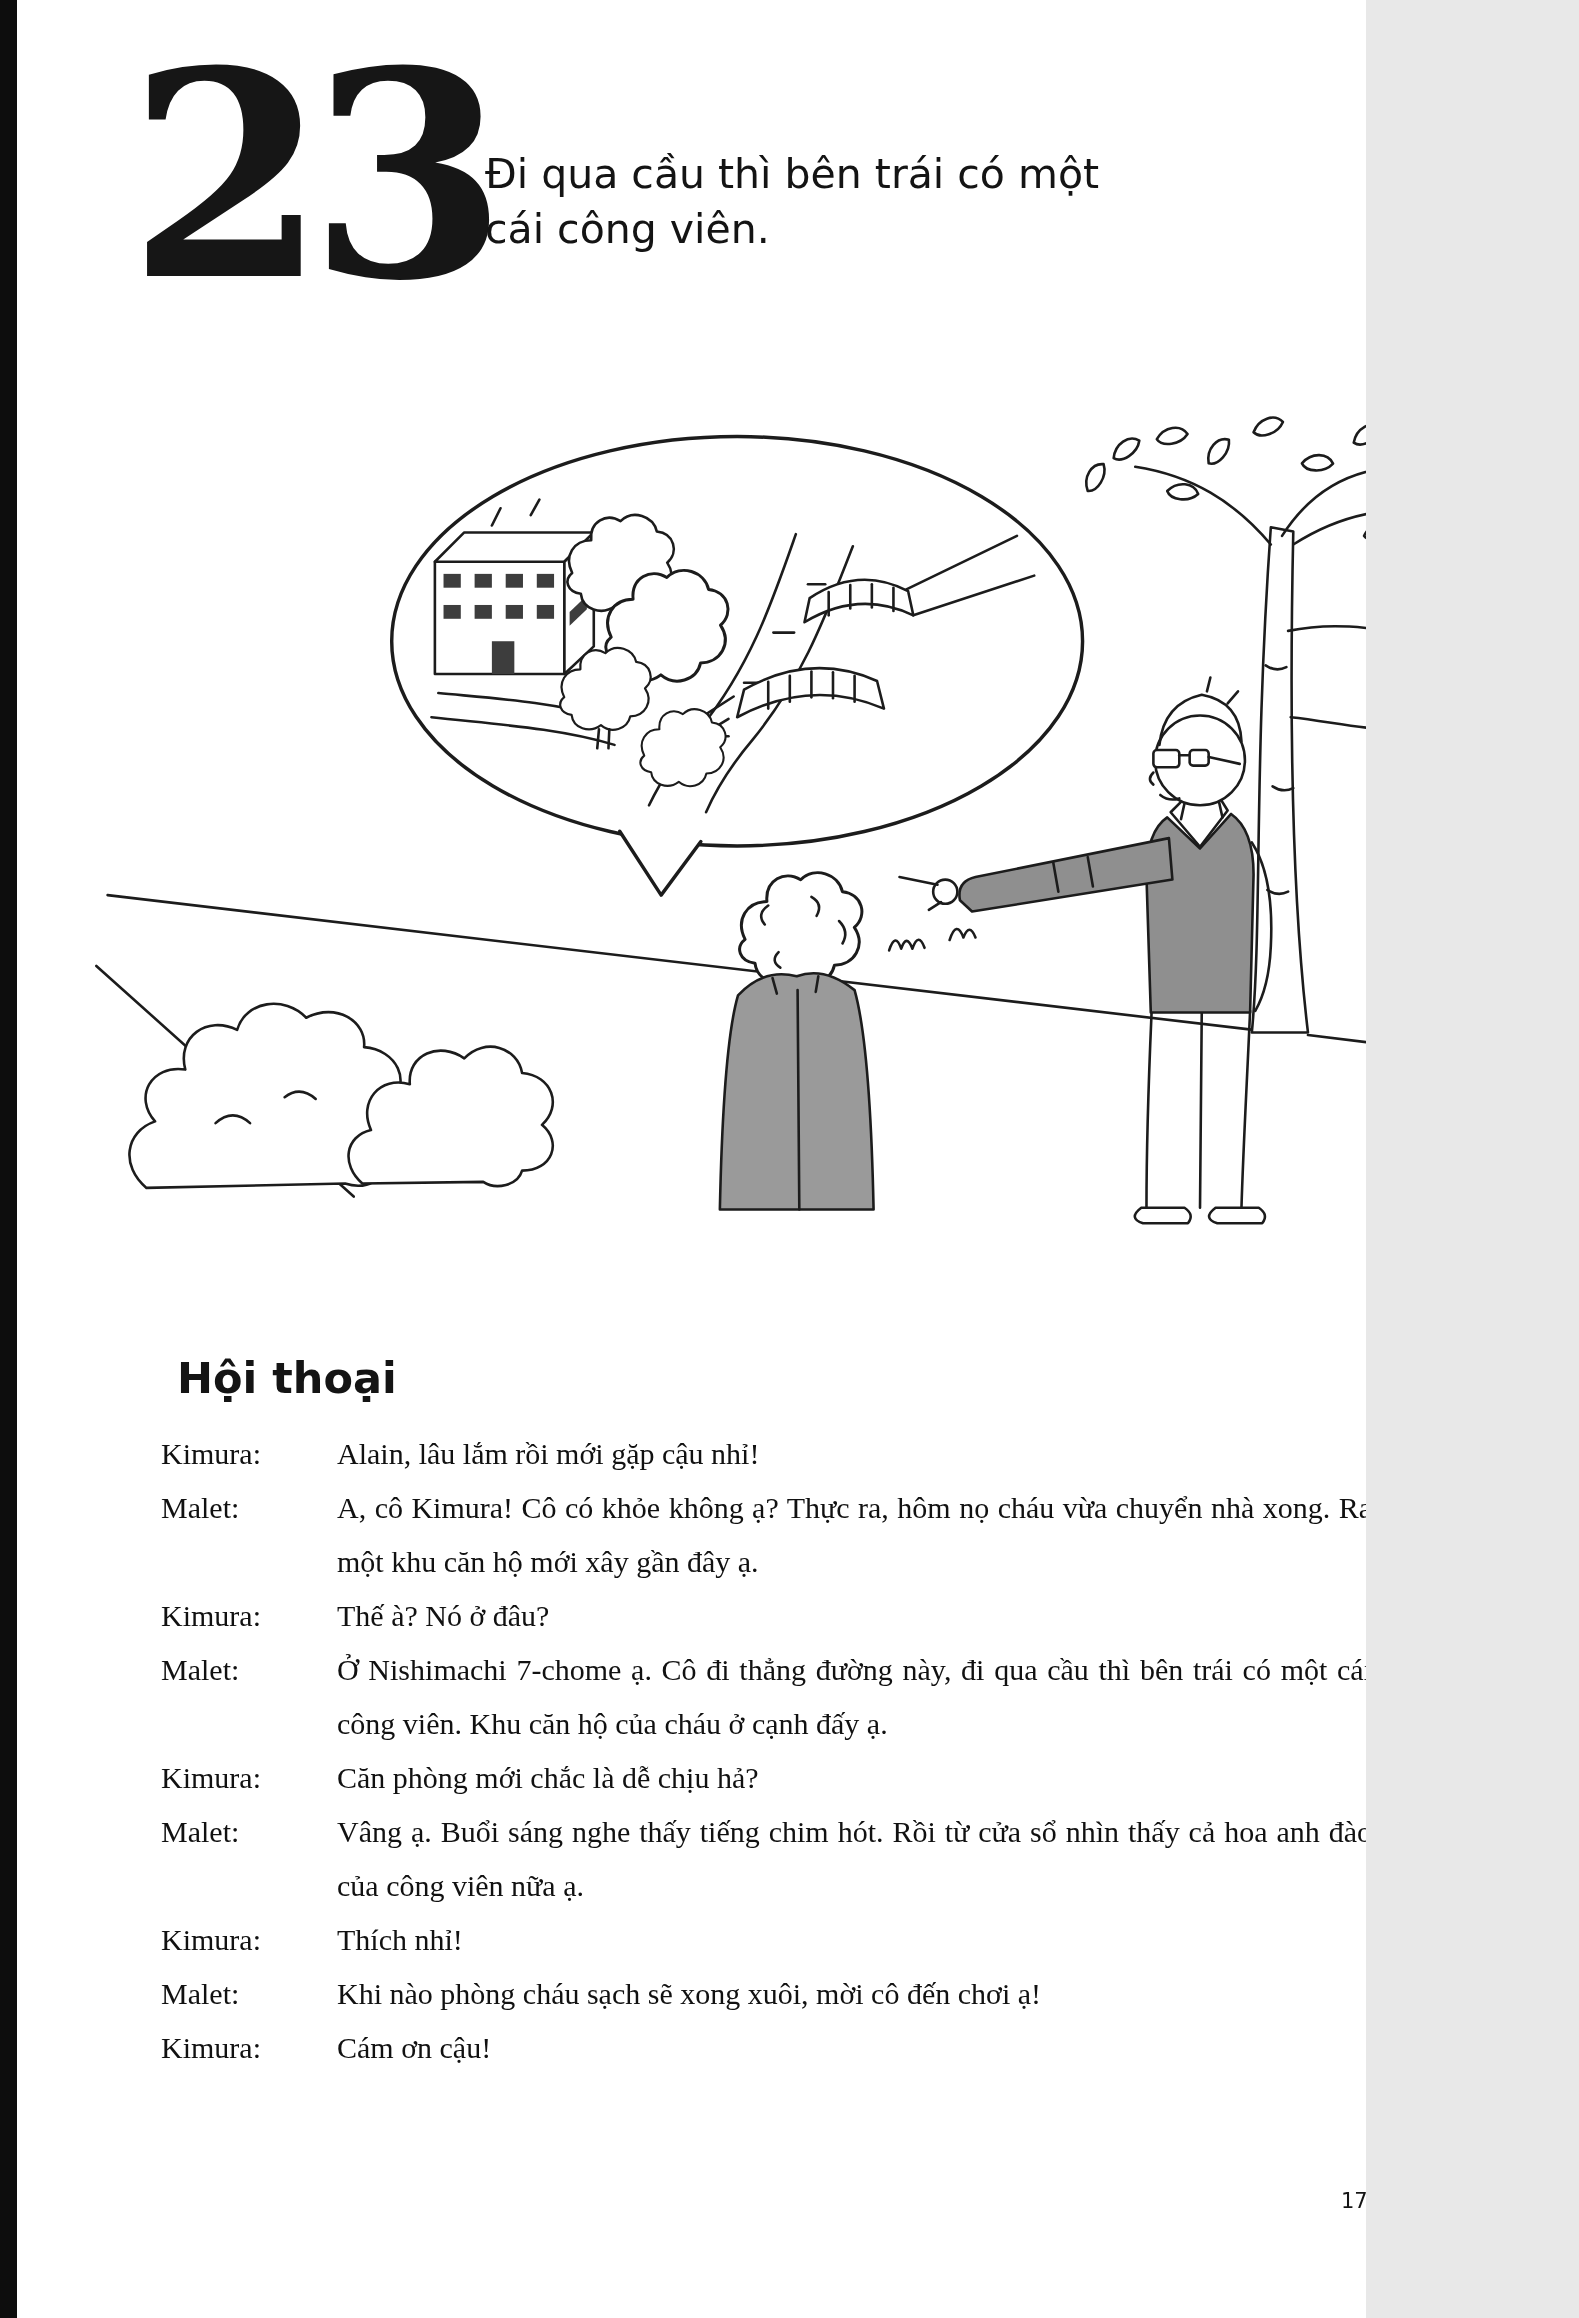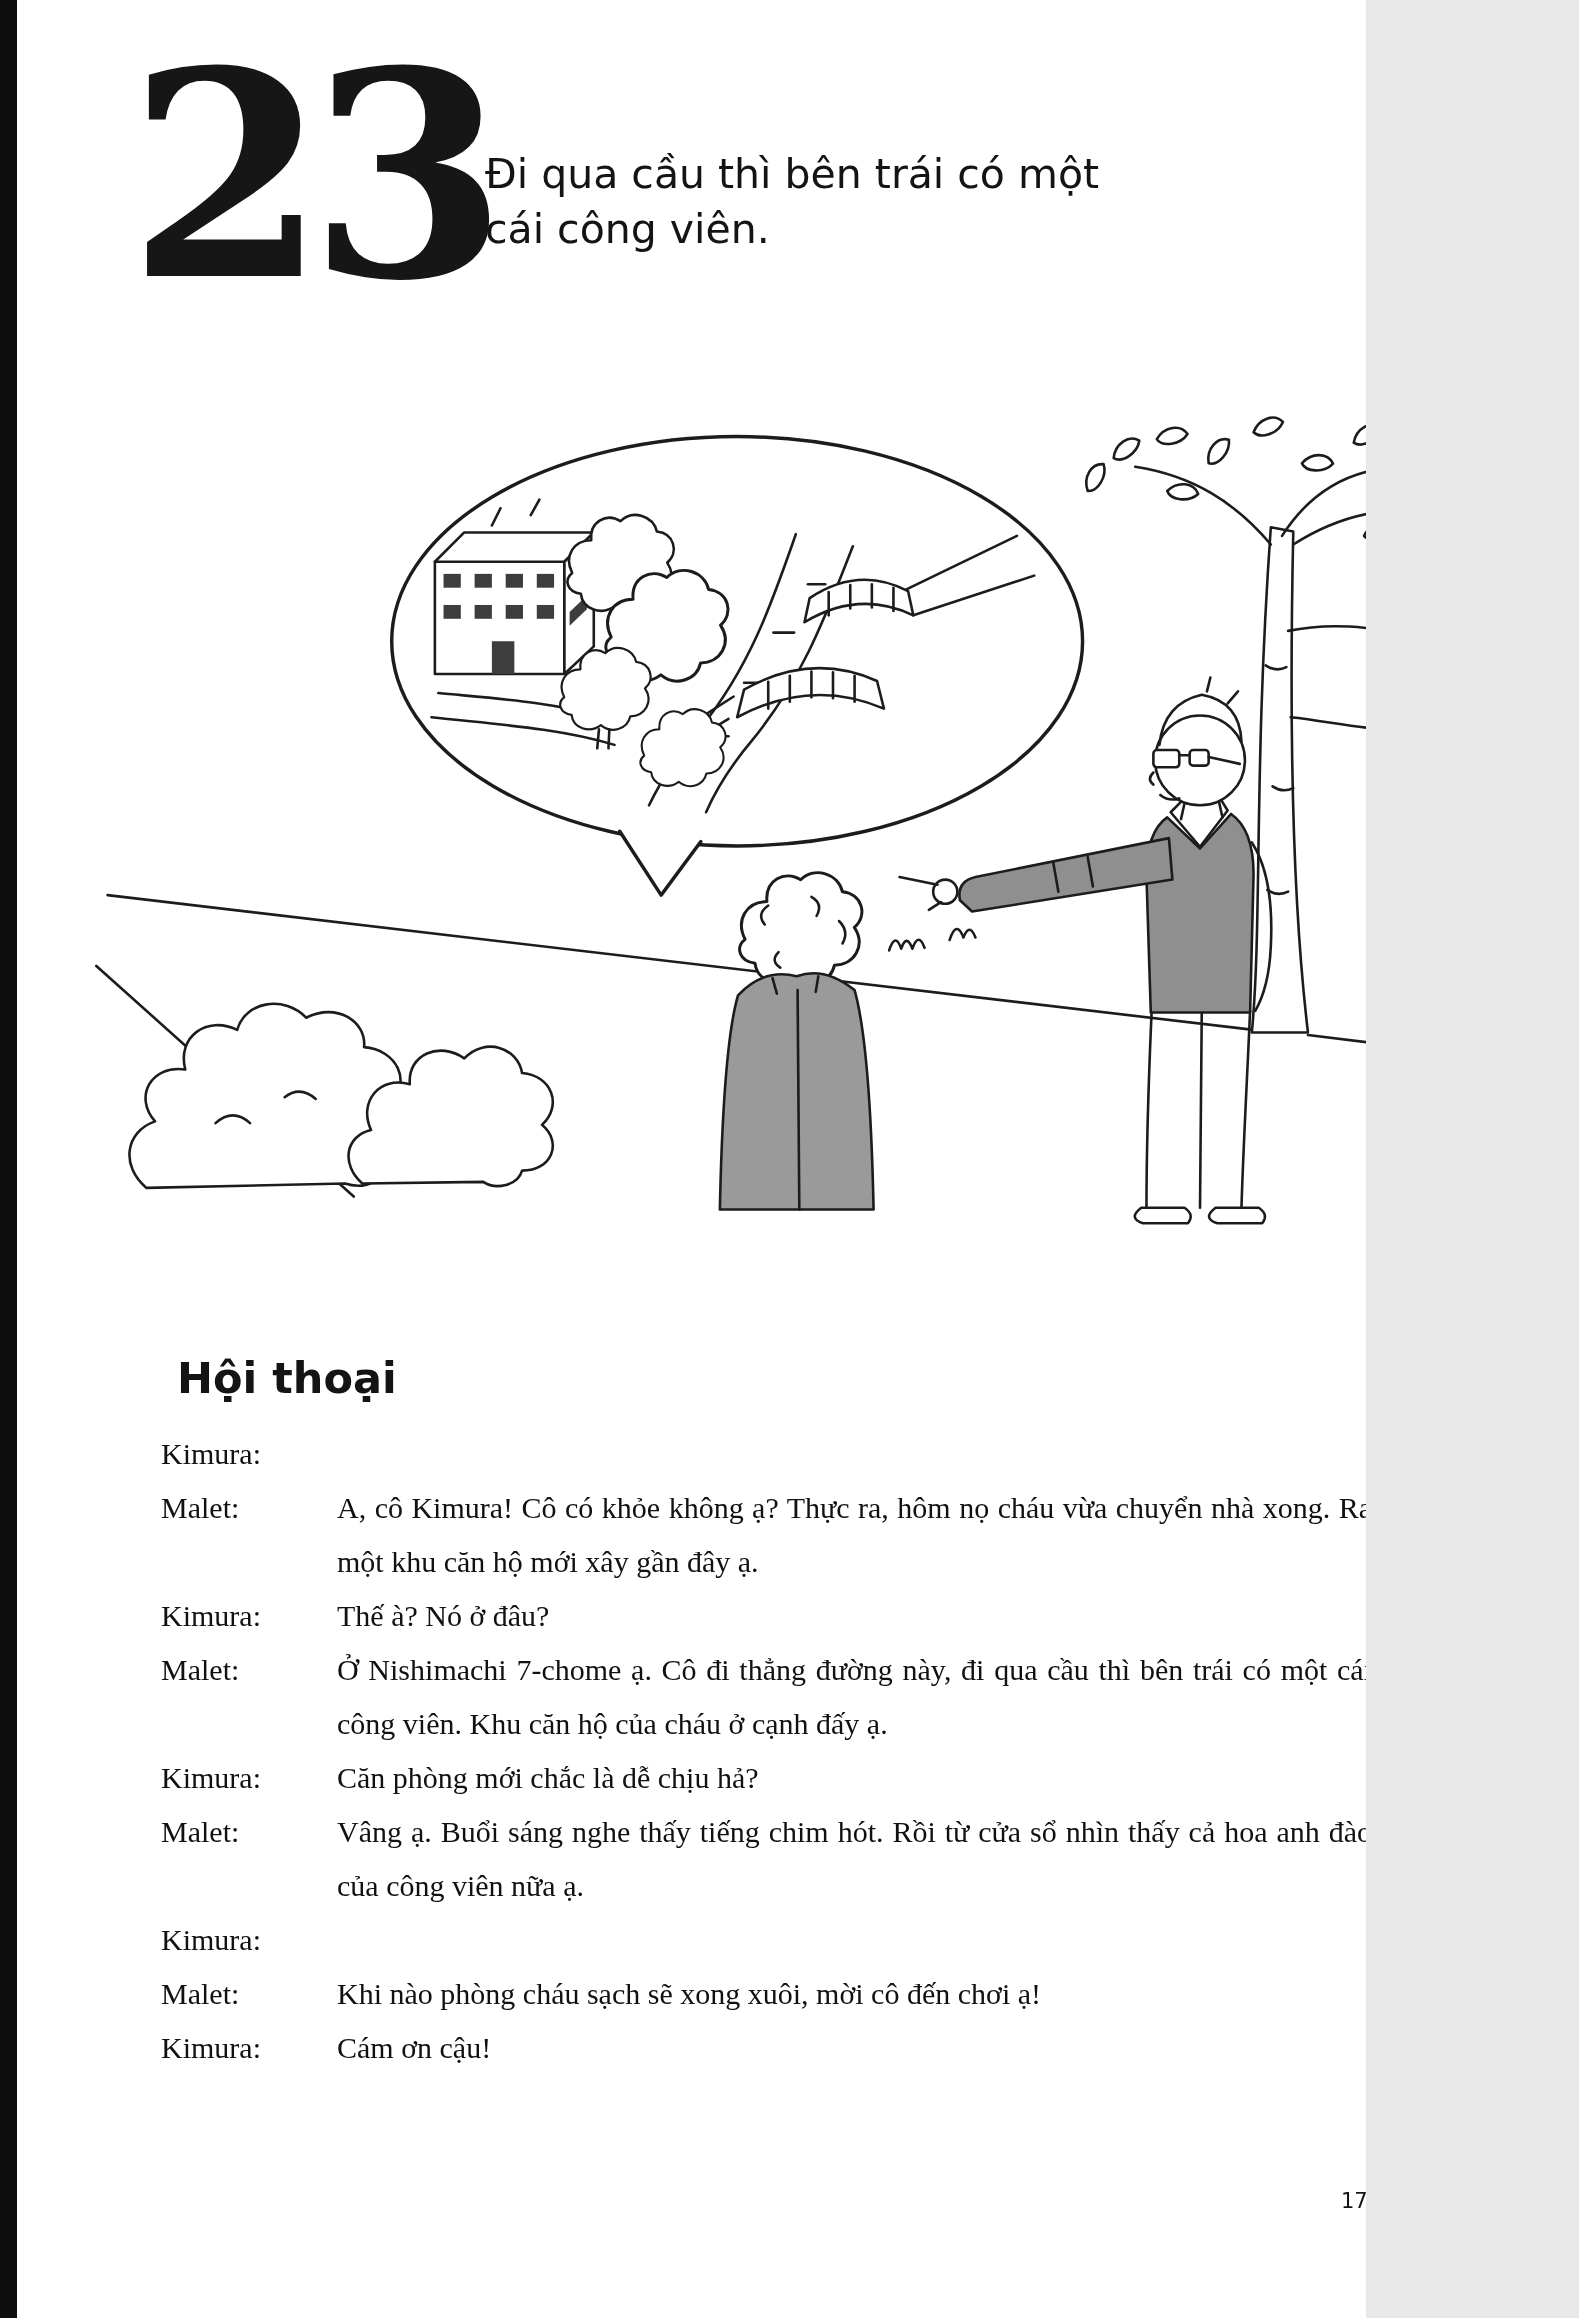--- a/index.html
+++ b/index.html
@@ -264,20 +264,21 @@
 
       </g>
     </svg>
   </figure>
 
   <h2 class="section-heading">Hội thoại</h2>
 
   <div class="dialogue">
     <div class="dialogue-row">
       <div class="speaker">Kimura:</div>
+      <div class="line-text">Alain, lâu lắm rồi mới gặp cậu nhỉ!</div>
     </div>
     <div class="dialogue-row">
       <div class="speaker">Malet:</div>
       <div class="line-text">A, cô Kimura! Cô có khỏe không ạ? Thực ra, hôm nọ cháu vừa chuyển nhà xong. Ra một khu căn hộ mới xây gần đây ạ.</div>
     </div>
     <div class="dialogue-row">
       <div class="speaker">Kimura:</div>
       <div class="line-text">Thế à? Nó ở đâu?</div>
     </div>
     <div class="dialogue-row">
@@ -287,20 +288,21 @@
     <div class="dialogue-row">
       <div class="speaker">Kimura:</div>
       <div class="line-text">Căn phòng mới chắc là dễ chịu hả?</div>
     </div>
     <div class="dialogue-row">
       <div class="speaker">Malet:</div>
       <div class="line-text">Vâng ạ. Buổi sáng nghe thấy tiếng chim hót. Rồi từ cửa sổ nhìn thấy cả hoa anh đào của công viên nữa ạ.</div>
     </div>
     <div class="dialogue-row">
       <div class="speaker">Kimura:</div>
+      <div class="line-text">Thích nhỉ!</div>
     </div>
     <div class="dialogue-row">
       <div class="speaker">Malet:</div>
       <div class="line-text">Khi nào phòng cháu sạch sẽ xong xuôi, mời cô đến chơi ạ!</div>
     </div>
     <div class="dialogue-row">
       <div class="speaker">Kimura:</div>
       <div class="line-text">Cám ơn cậu!</div>
     </div>
   </div>

